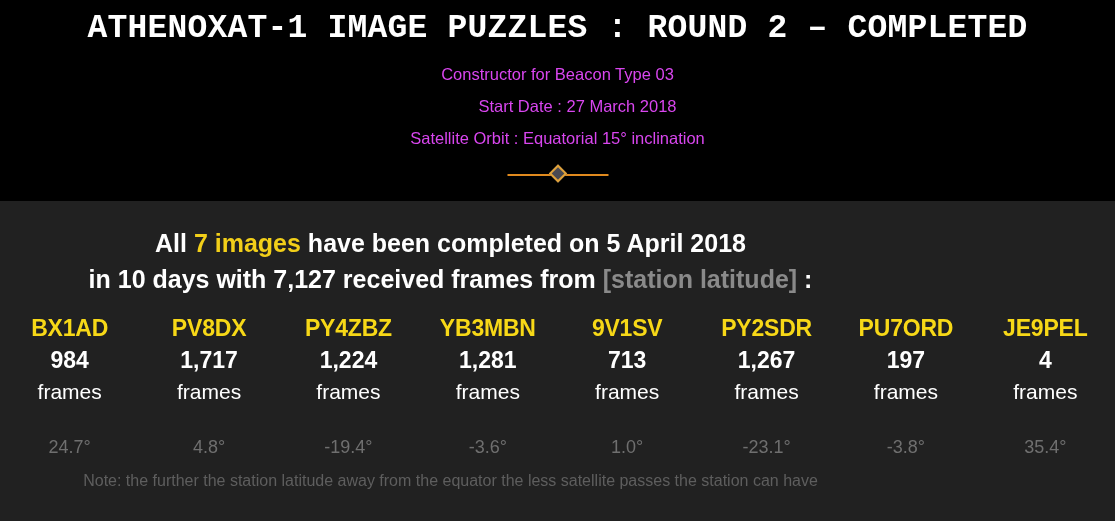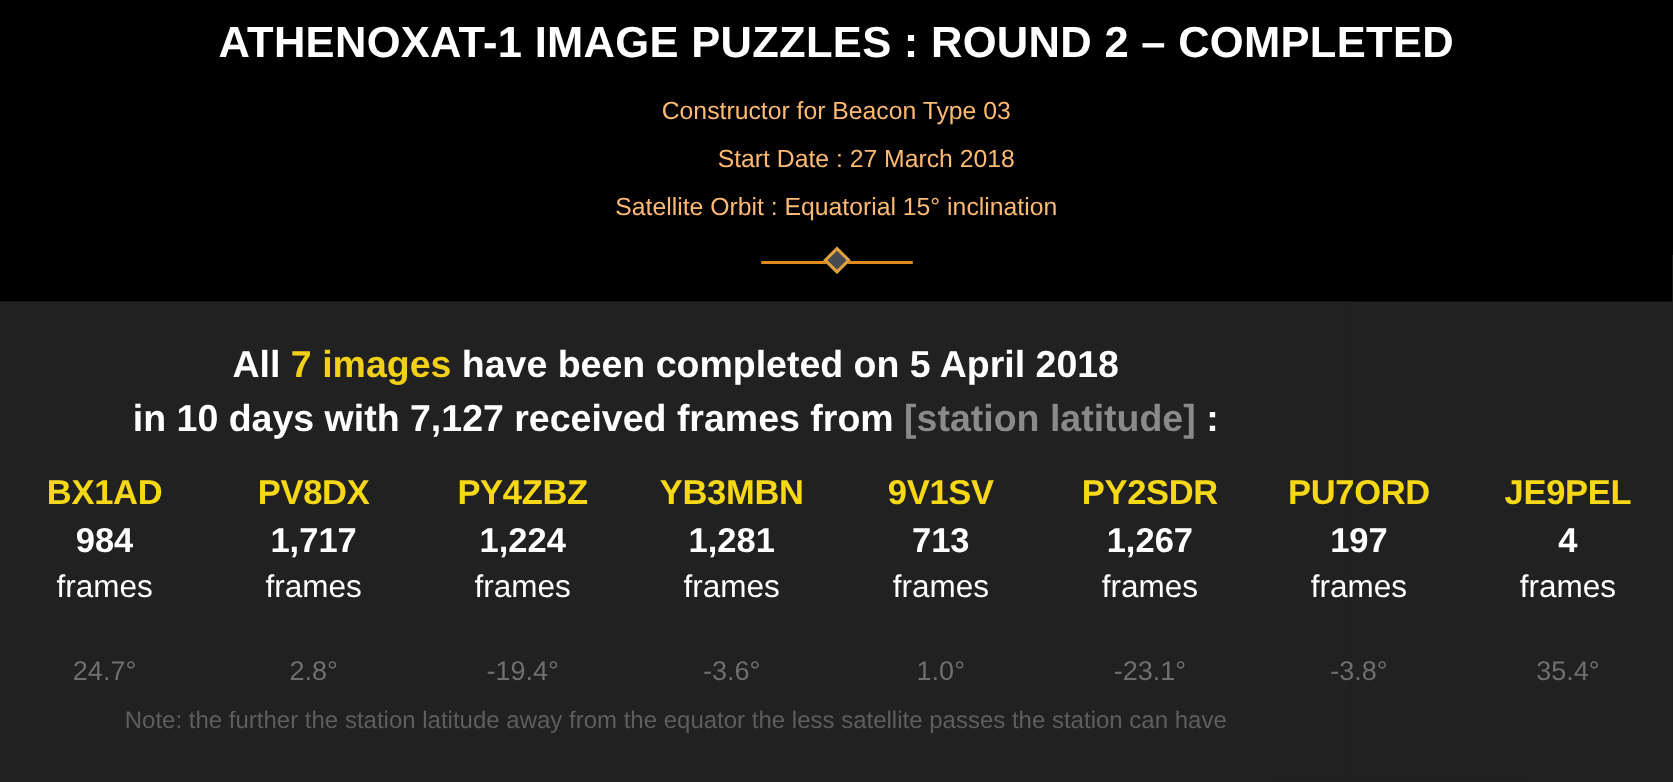--- a/index.html
+++ b/index.html
@@ -29,30 +29,31 @@
     top: 0;
     left: 0;
     width: 1115px;
     height: 201px;
     background: #000000;
     text-align: center;
   }
 
   .page-title {
     margin-top: 12px;
-    font-size: 29px;
+    font-size: 33px;
     font-weight: bold;
     letter-spacing: 0.2px;
     color: #ffffff;
     line-height: 34px;
     white-space: nowrap;
+    font-family: Liberation Mono, monospace;
   }
 
   .subtitle {
-    color: #fdba74;
+    color: #d946ef;
     font-size: 16.5px;
     line-height: 20px;
     font-weight: normal;
   }
 
   .sub-1 { margin-top: 18px; }
   .sub-2 { margin-top: 12px; margin-left: 40px; }
   .sub-3 { margin-top: 12px; }
 
   
@@ -194,21 +195,21 @@
         <div class="callsign">BX1AD</div>
         <div class="frame-count">984</div>
         <div class="frame-label">frames</div>
         <div class="latitude">24.7°</div>
       </div>
 
       <div class="station">
         <div class="callsign">PV8DX</div>
         <div class="frame-count">1,717</div>
         <div class="frame-label">frames</div>
-        <div class="latitude">2.8°</div>
+        <div class="latitude">4.8°</div>
       </div>
 
       <div class="station">
         <div class="callsign">PY4ZBZ</div>
         <div class="frame-count">1,224</div>
         <div class="frame-label">frames</div>
         <div class="latitude">-19.4°</div>
       </div>
 
       <div class="station">

